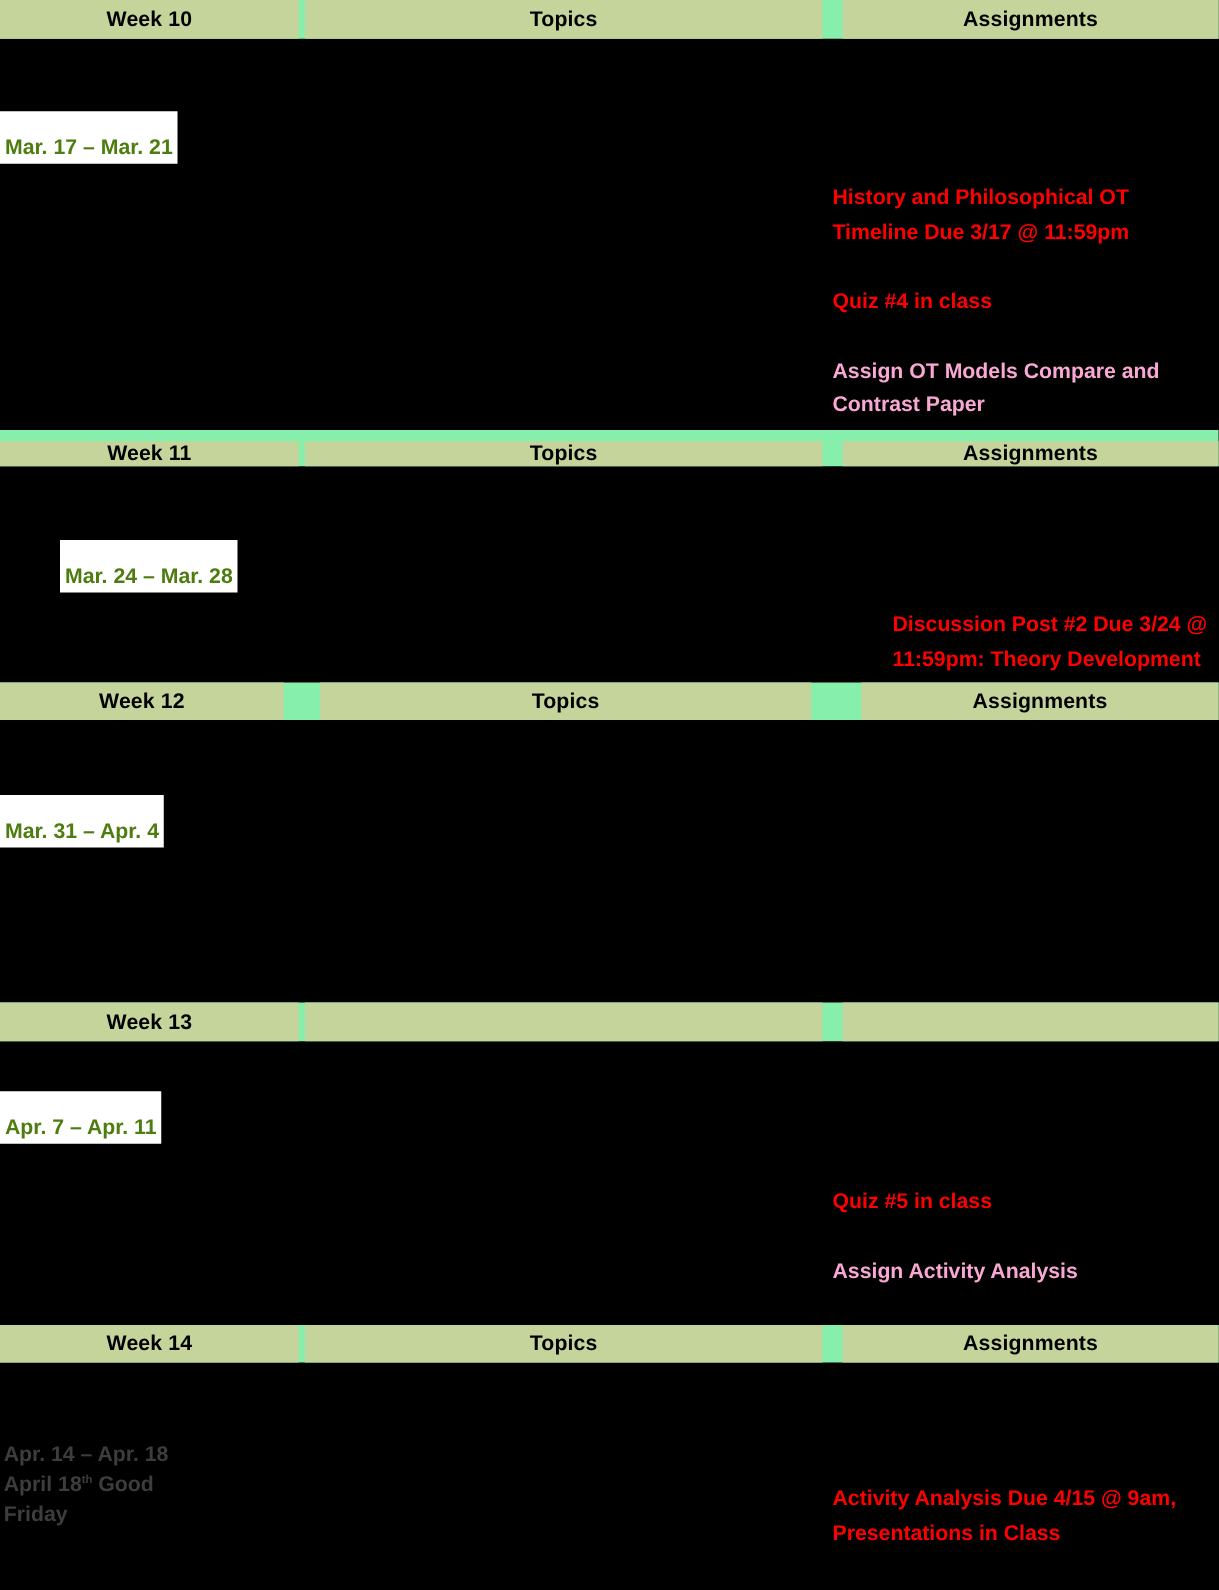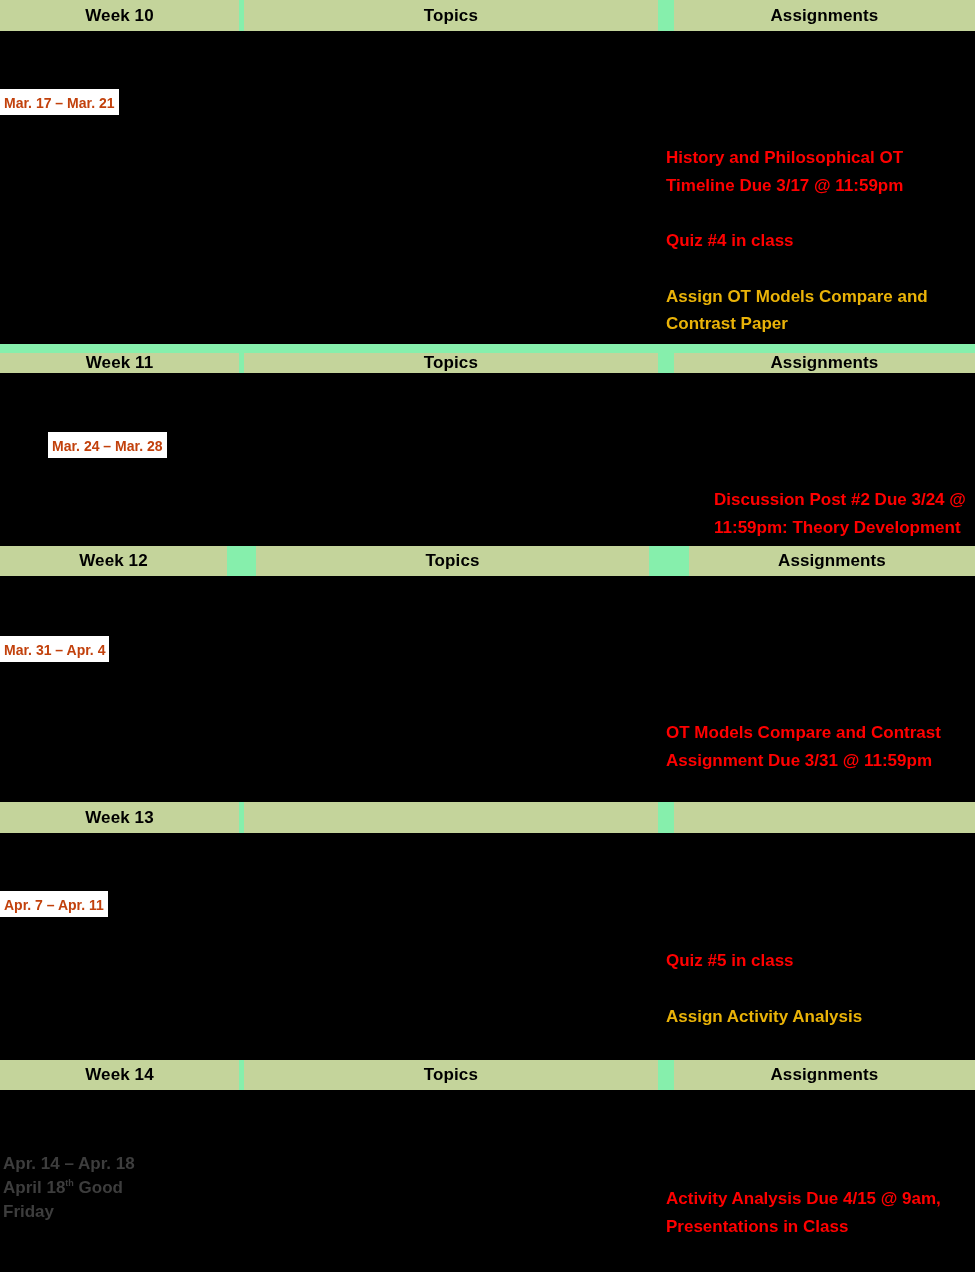--- a/index.html
+++ b/index.html
@@ -45,24 +45,24 @@
     left: 0;
     width: 975px;
   }
   .date-col {
     position: absolute;
     left: 0;
   }
   .date-chip {
     display: inline-block;
     background: #ffffff;
-    color: #c2410c;
-    font-size: 14px;
+    color: #4d7c0f;
+    font-size: 17px;
     font-weight: bold;
-    padding: 6px 4px 3px 4px;
+    padding: 19px 4px 3px 4px;
     line-height: 1.18;
     white-space: nowrap;
   }
   .date-plain {
     color: #3d3d3d;
     font-size: 17px;
     font-weight: bold;
     line-height: 1.42;
     white-space: nowrap;
     padding-left: 3px;
@@ -77,21 +77,21 @@
     left: 664px;
     width: 305px;
   }
   .assign-block {
     font-size: 17px;
     font-weight: bold;
     line-height: 1.62;
     padding-left: 2px;
   }
   .assign-block.red  { color: #ff0000; }
-  .assign-block.blue { color: #eab308; }
+  .assign-block.blue { color: #f9a8d4; }
   .assign-gap { height: 28px; }
 
   .topics-col {
     position: absolute;
     left: 247px;
     width: 417px;
   }
 </style>
 </head>
 <body>
@@ -136,33 +136,30 @@
   <div class="wh-cell c1">Week 12</div>
   <div class="wh-cell c2">Topics</div>
   <div class="wh-cell c3">Assignments</div>
 </div>
 
 <div class="body-row" style="top:576px; height:166px;">
   <div class="date-col" style="top:60px;">
     <span class="date-chip">Mar. 31 – Apr. 4</span>
   </div>
   <div class="topics-col" style="top:60px;"></div>
-  <div class="assign-col" style="top:143px;">
-    <div class="assign-block red">OT Models Compare and Contrast Assignment Due 3/31 @ 11:59pm</div>
-  </div>
 </div>
 
 <div class="week-header" style="top:802px; height:31px;">
   <div class="wh-cell c1">Week 13</div>
   <div class="wh-cell c2"></div>
   <div class="wh-cell c3"></div>
 </div>
 
 <div class="body-row" style="top:833px; height:227px;">
-  <div class="date-col" style="top:58px;text-decoration:underline;">
+  <div class="date-col" style="top:40px;text-decoration:underline;">
     <span class="date-chip">Apr. 7 – Apr. 11</span>
   </div>
   <div class="topics-col" style="top:58px;"></div>
   <div class="assign-col" style="top:114px;">
     <div class="assign-block red">Quiz #5 in class</div>
     <div class="assign-gap"></div>
     <div class="assign-block blue">Assign Activity Analysis</div>
   </div>
 </div>
 

